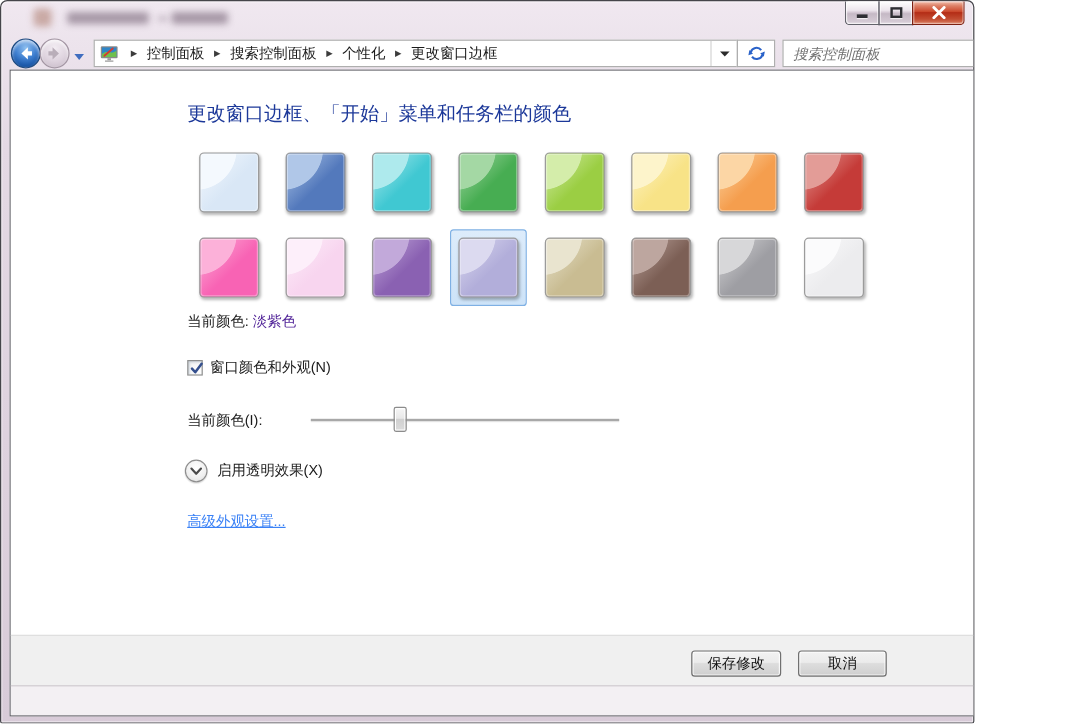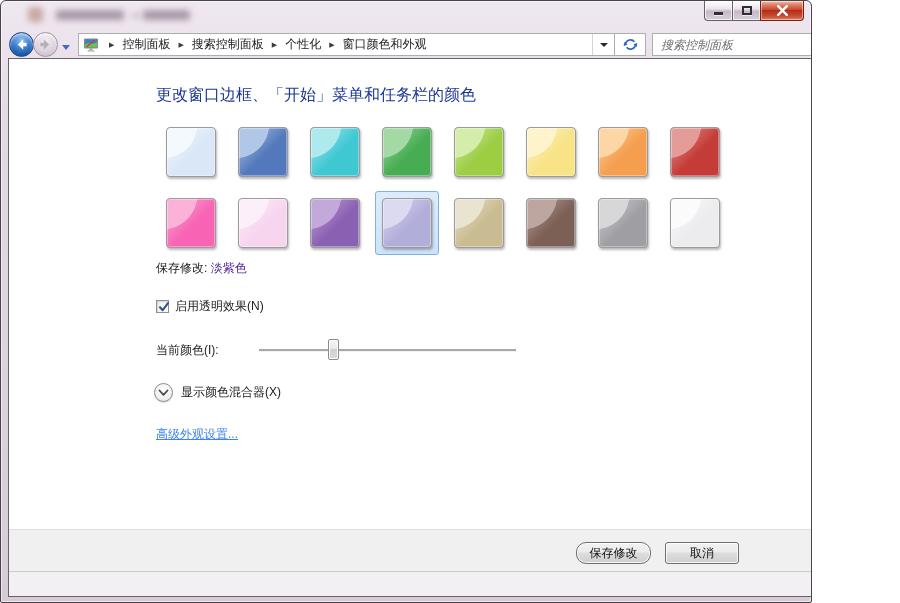--- a/index.html
+++ b/index.html
@@ -116,21 +116,21 @@
 
   
   .button-bar{ flex:0 0 42px; background:#f0f0f0; border-top:1px solid #dfdfdf; position:relative; }
   .win-btn{
     position:absolute; top:12px; height:22px; font-size:12px; color:#111; font-family:"Liberation Sans",sans-serif;
     border:1px solid #707070; border-radius:3px;
     background:linear-gradient(180deg,#f2f2f2 0%,#ebebeb 45%,#dddddd 50%,#cfcfcf 100%);
     box-shadow:inset 0 0 0 1px rgba(255,255,255,.8);
     display:flex; align-items:center; justify-content:center;
   }
-  .btn-save{ left:567px; width:75px;border-radius:10px; }
+  .btn-save{ left:567px; width:75px; }
   .btn-cancel{ left:656px; width:74px; }
   .status-bar{ flex:0 0 25px; background:#f3f0f3; border-top:1px solid #cfcacf; position:relative; }
   .grip{ position:absolute; right:3px; bottom:3px; width:12px; height:12px; }
   .grip::before{
     content:""; position:absolute; right:0; bottom:0; width:2px; height:2px; background:#a39aa3;
     box-shadow: -4px 0 0 #a39aa3, 0 -4px 0 #a39aa3, -8px 0 0 #a39aa3, -4px -4px 0 #a39aa3, 0 -8px 0 #a39aa3;
   }
 </style>
 </head>
 <body>
@@ -180,21 +180,21 @@
         <rect x="6.5" y="11.5" width="3" height="1.8" fill="#9a9a9a"></rect>
         <rect x="4.5" y="13.3" width="7" height="1.3" fill="#b0b0b0"></rect>
       </svg>
       <span class="crumb-sep">▶</span>
       <span class="crumb">控制面板</span>
       <span class="crumb-sep">▶</span>
       <span class="crumb">搜索控制面板</span>
       <span class="crumb-sep">▶</span>
       <span class="crumb">个性化</span>
       <span class="crumb-sep">▶</span>
-      <span class="crumb">窗口颜色和外观</span>
+      <span class="crumb">更改窗口边框</span>
       <span class="addr-spacer"></span>
       <span class="addr-drop"></span>
     </div>
     <div class="refreshbtn">
       <svg width="15" height="15" viewBox="0 0 14 14">
         <path d="M11.6 7.8 A4.7 4.7 0 0 1 3.4 9.6" fill="none" stroke="#2a62c9" stroke-width="1.6"></path>
         <path d="M2.4 6.2 A4.7 4.7 0 0 1 10.6 4.4" fill="none" stroke="#2a62c9" stroke-width="1.6"></path>
         <polygon points="13.4,5.6 12.6,9.6 9.8,6.8" fill="#2a62c9"></polygon>
         <polygon points="0.6,8.4 1.4,4.4 4.2,7.2" fill="#2a62c9"></polygon>
       </svg>
@@ -259,45 +259,45 @@
           </div>
           <div class="tile">
             <div class="swatch" style="--light: #d7d7d9; --dark: #9e9ea3;"></div>
           </div>
           <div class="tile">
             <div class="swatch" style="--light: #fbfbfc; --dark: #ececee;"></div>
           </div>
         </div>
 
       <div class="current-color">
-        <span>保存修改:</span>
+        <span>当前颜色:</span>
         <span class="value">淡紫色</span>
       </div>
 
       <div class="checkbox-row">
         <span class="checkbox checked" id="transparency-checkbox">
           <svg width="14" height="14" viewBox="0 0 14 14">
             <path d="M3 7.2 L5.7 10.2 L11 3.2" fill="none" stroke="#35508e" stroke-width="2.1" stroke-linecap="round" stroke-linejoin="round"></path>
           </svg>
         </span>
-        <span>启用透明效果(N)</span>
+        <span>窗口颜色和外观(N)</span>
       </div>
 
       <div class="slider-label">当前颜色(I):</div>
       <div class="slider-track">
         <div class="slider-thumb" id="intensity-thumb" style="left: calc(29% - 5.5px);"></div>
       </div>
 
       <div class="expander-row">
         <span class="expander-circle">
           <svg width="11" height="8" viewBox="0 0 11 8">
             <path d="M1.5 1.5 L5.5 5.8 L9.5 1.5" fill="none" stroke="#4a4a4a" stroke-width="1.8" stroke-linecap="round" stroke-linejoin="round"></path>
           </svg>
         </span>
-        <span>显示颜色混合器(X)</span>
+        <span>启用透明效果(X)</span>
       </div>
 
       <a class="advanced-link" style="color: #3b82f6;">高级外观设置...</a>
     </div>
 
     <div class="button-bar">
       <div class="win-btn btn-save">保存修改</div>
       <div class="win-btn btn-cancel">取消</div>
     </div>
 

